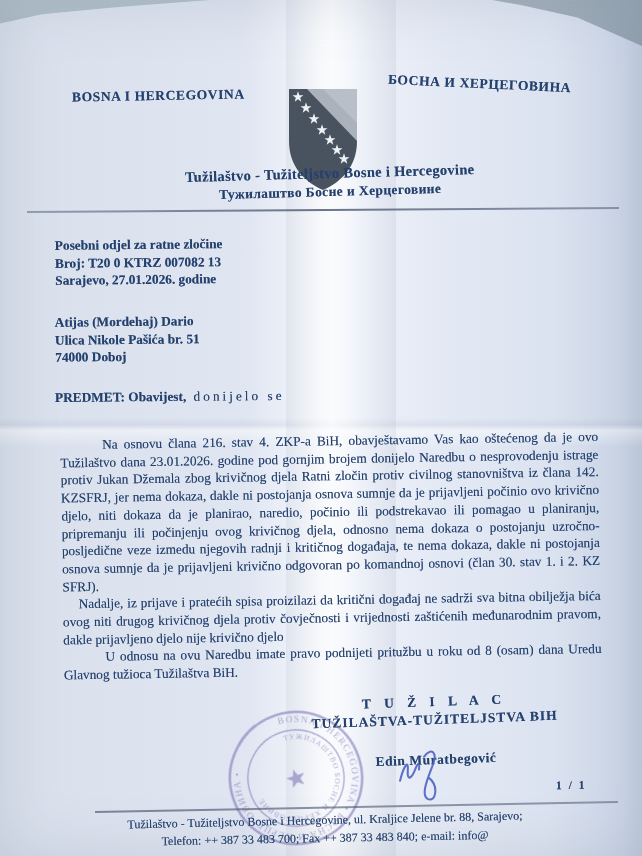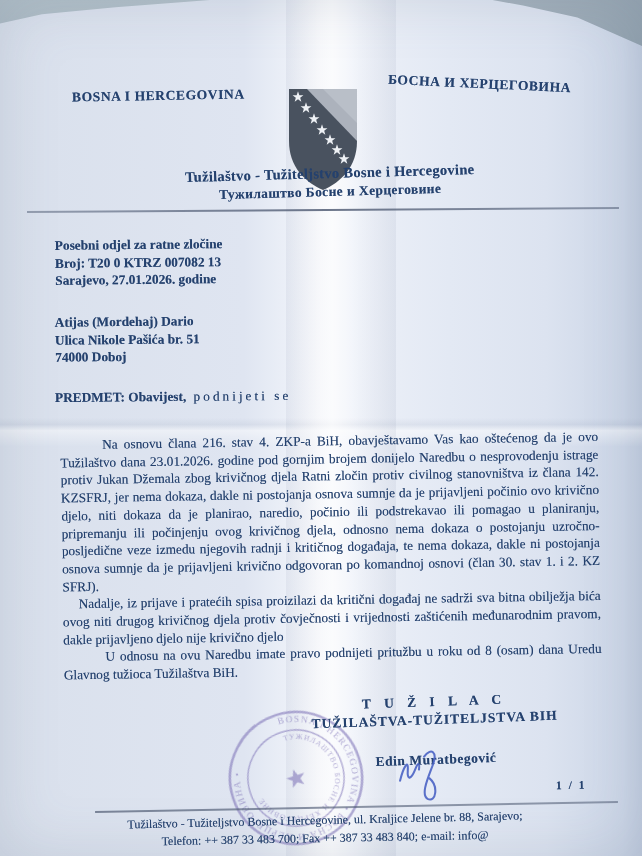--- a/index.html
+++ b/index.html
@@ -106,21 +106,21 @@
   </div>
 
   <div id="recipient-block" class="abs ink">
     <div>Atijas (Mordehaj) Dario</div>
     <div>Ulica Nikole Pašića br. 51</div>
     <div>74000 Doboj</div>
   </div>
 
   <div id="subject-line" class="abs ink">
     <span id="subject-label">PREDMET: Obavijest,</span>
-    <span id="subject-suffix">podnijeti se</span>
+    <span id="subject-suffix">donijelo se</span>
   </div>
 
   <div id="body-block" class="abs ink">
     <p id="para1">Na osnovu člana 216. stav 4. ZKP-a BiH, obavještavamo Vas kao oštećenog da je ovo Tužilaštvo dana 23.01.2026. godine pod gornjim brojem donijelo Naredbu o nesprovodenju istrage protiv Jukan Džemala zbog krivičnog djela Ratni zločin protiv civilnog stanovništva iz člana 142. KZSFRJ, jer nema dokaza, dakle ni postojanja osnova sumnje da je prijavljeni počinio ovo krivično djelo, niti dokaza da je planirao, naredio, počinio ili podstrekavao ili pomagao u planiranju, pripremanju ili počinjenju ovog krivičnog djela, odnosno nema dokaza o postojanju uzročno-posljedične veze izmedu njegovih radnji i kritičnog događaja, te nema dokaza, dakle ni postojanja osnova sumnje da je prijavljeni krivično odgovoran po komandnoj osnovi (član 30. stav 1. i 2. KZ SFRJ).</p>
     <p id="para2">Nadalje, iz prijave i pratećih spisa proizilazi da kritični događaj ne sadrži sva bitna obilježja bića ovog niti drugog krivičnog djela protiv čovječnosti i vrijednosti zaštićenih međunarodnim pravom, dakle prijavljeno djelo nije krivično djelo</p>
     <p id="para3">U odnosu na ovu Naredbu imate pravo podnijeti pritužbu u roku od 8 (osam) dana Uredu Glavnog tužioca Tužilaštva BiH.</p>
   </div>
 
   <svg id="stamp" class="abs" viewBox="0 0 150 150">
     <defs>

